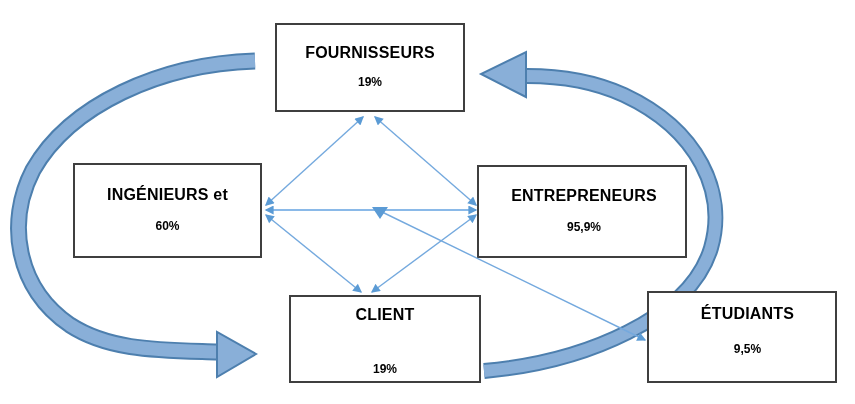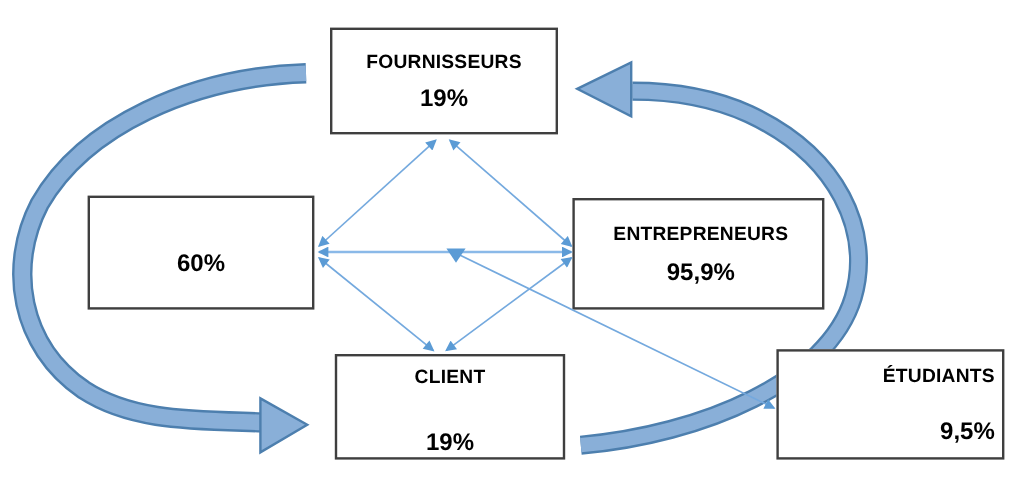--- a/index.html
+++ b/index.html
@@ -32,36 +32,36 @@
   .node .label {
     font-size: 16px;
     font-weight: bold;
     text-align: center;
     letter-spacing: 0.2px;
     line-height: 20px;
   }
   .node .label span { display: block; }
   .node .label span:empty { display: none; }
   .node .value {
-    font-size: 20px;
+    font-size: 12px;
     font-weight: bold;
     line-height: 20px;
   }
   .node-fournisseurs  { left: 275px; top: 23px;  width: 190px; height: 89px; }
   .node-ingenieurs    { left: 73px;  top: 163px; width: 189px; height: 95px; }
   .node-entrepreneurs { left: 477px; top: 165px; width: 210px; height: 93px; padding-left: 10px; }
-  .node-client        { left: 279px; top: 295px; width: 192px; height: 88px; gap: 34px; }
+  .node-client        { left: 289px; top: 295px; width: 192px; height: 88px; gap: 34px; }
   .node-etudiants     {
     left: 647px; top: 291px; width: 190px; height: 92px;
-    align-items: flex-end;
+    align-items: center;
     justify-content: flex-start;
     padding: 11px 6px 8px 17px;
   }
   .node-etudiants .label { text-align: left; }
-  .node-etudiants .value { margin-top: 26px; }
+  .node-etudiants .value { margin-top: 15px; }
   svg.arrows-bg  { z-index: 1; }
   svg.connectors { z-index: 3; }
 </style>
 </head>
 <body>
 
 <div class="canvas">
 
   <svg class="layer arrows-bg" width="855" height="404" viewBox="0 0 855 404">
 
@@ -81,20 +81,21 @@
   <div class="node node-fournisseurs">
     <div class="label">
       <span>FOURNISSEURS</span>
 
     </div>
     <div class="value">19%</div>
   </div>
 
   <div class="node node-ingenieurs">
     <div class="label">
+      <span>INGÉNIEURS et</span>
     </div>
     <div class="value">60%</div>
   </div>
 
   <div class="node node-entrepreneurs">
     <div class="label">
       <span>ENTREPRENEURS</span>
 
     </div>
     <div class="value">95,9%</div>

